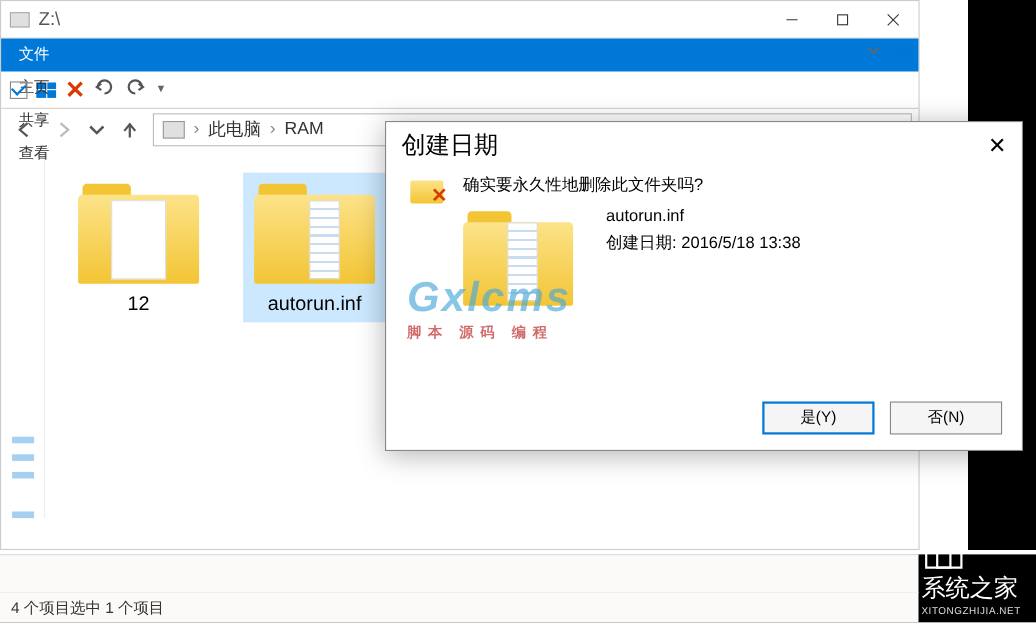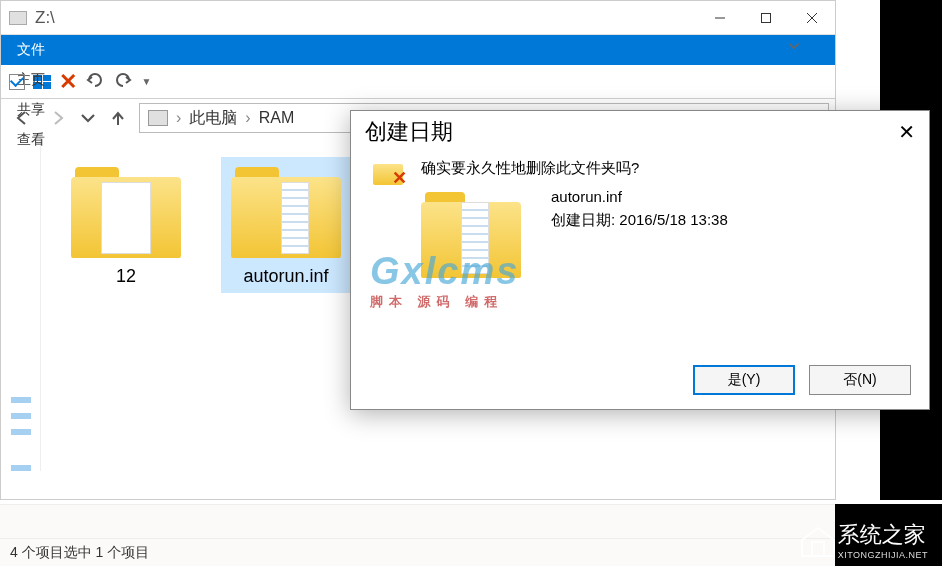--- a/index.html
+++ b/index.html
@@ -68,21 +68,21 @@
     .confirm-msg { font-size: 15px; margin-bottom: 10px; }
     .file-row { display: flex; gap: 20px; align-items: flex-start; margin-top: 8px; }
     .big-folder { width: 110px; height: 100px; position: relative; }
     .file-info { display: flex; flex-direction: column; gap: 6px; font-size: 15px; }
     .dialog-buttons { position: absolute; bottom: 14px; right: 18px; display: flex; gap: 14px; }
     .dlg-btn { width: 102px; height: 30px; border: 1px solid #888; background: #f5f5f5; font-size: 14px; display: flex; align-items: center; justify-content: center; }
     .dlg-btn.default { border: 2px solid #0078d7; }
     
     .watermark { position: absolute; top: 250px; left: 370px; font-size: 38px; font-weight: bold; color: #4aa8d8; opacity: 0.65; font-style: italic; letter-spacing: 2px; pointer-events: none; }
     .watermark small { display: block; font-size: 13px; letter-spacing: 6px; font-style: normal; color: #b91c1c; }
-    .wm-footer { position: absolute; bottom: 0; right: 0; color: #fff; font-size: 22px; display: flex; align-items: flex-start; gap: 0; padding: 6px 14px; z-index: 5; }
+    .wm-footer { position: absolute; bottom: 0; right: 0; color: #fff; font-size: 22px; display: flex; align-items: flex-start; gap: 0; padding: 6px 14px; z-index: 5; flex-direction: column; }
     .wm-logo { width: 40px; height: 40px; }
     .wm-footer small { display: block; font-size: 9px; letter-spacing: 0.5px; color: #ddd; }
     .bottom-black { position: absolute; bottom: 0; left: 0; right: 0; height: 62px; background: #000; z-index: 4; }
     .off-white { position: absolute; bottom: 0; left: 0; height: 62px; width: 835px; background: #fbfaf8; z-index: 4; border-top: 1px solid #eee;}
   </style>
 </head>
 <body>
 
 <div class="black-strip"></div>
 

